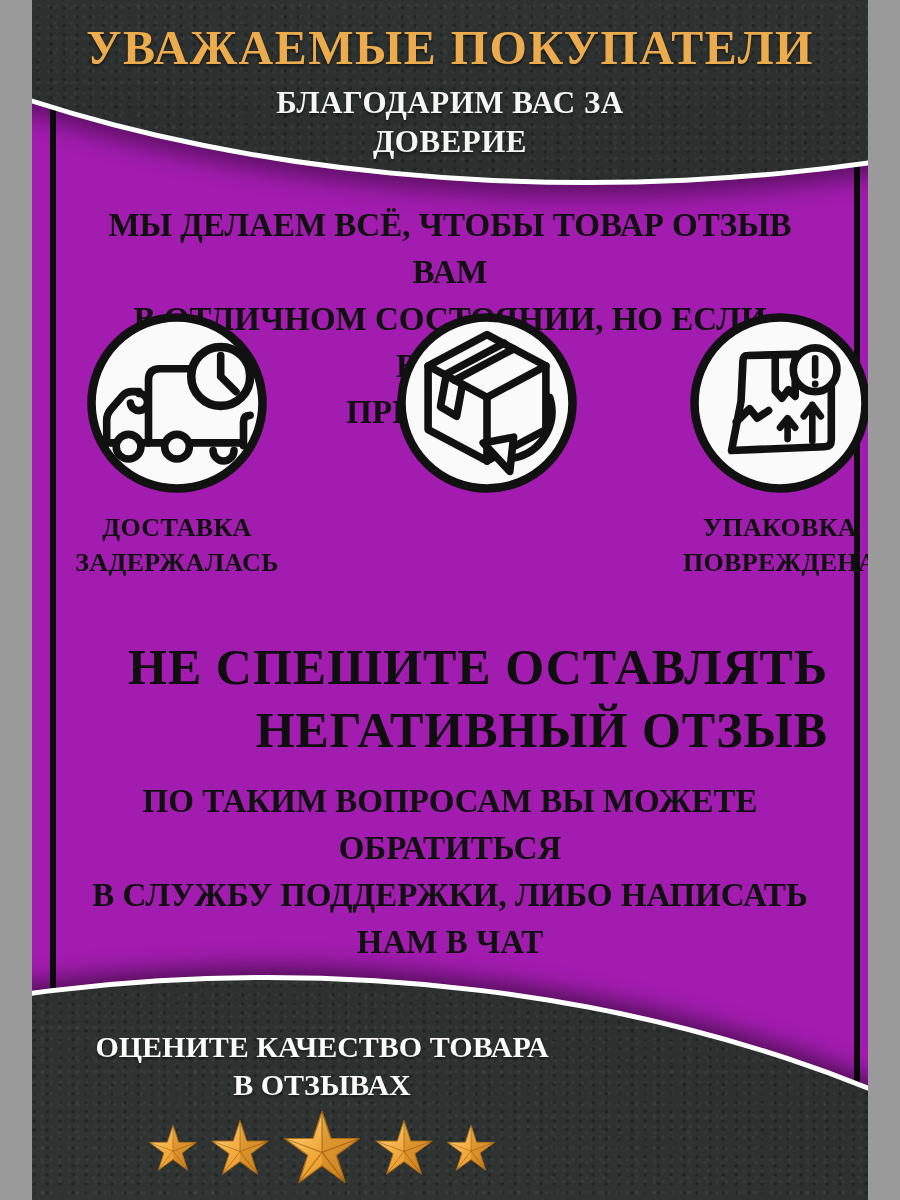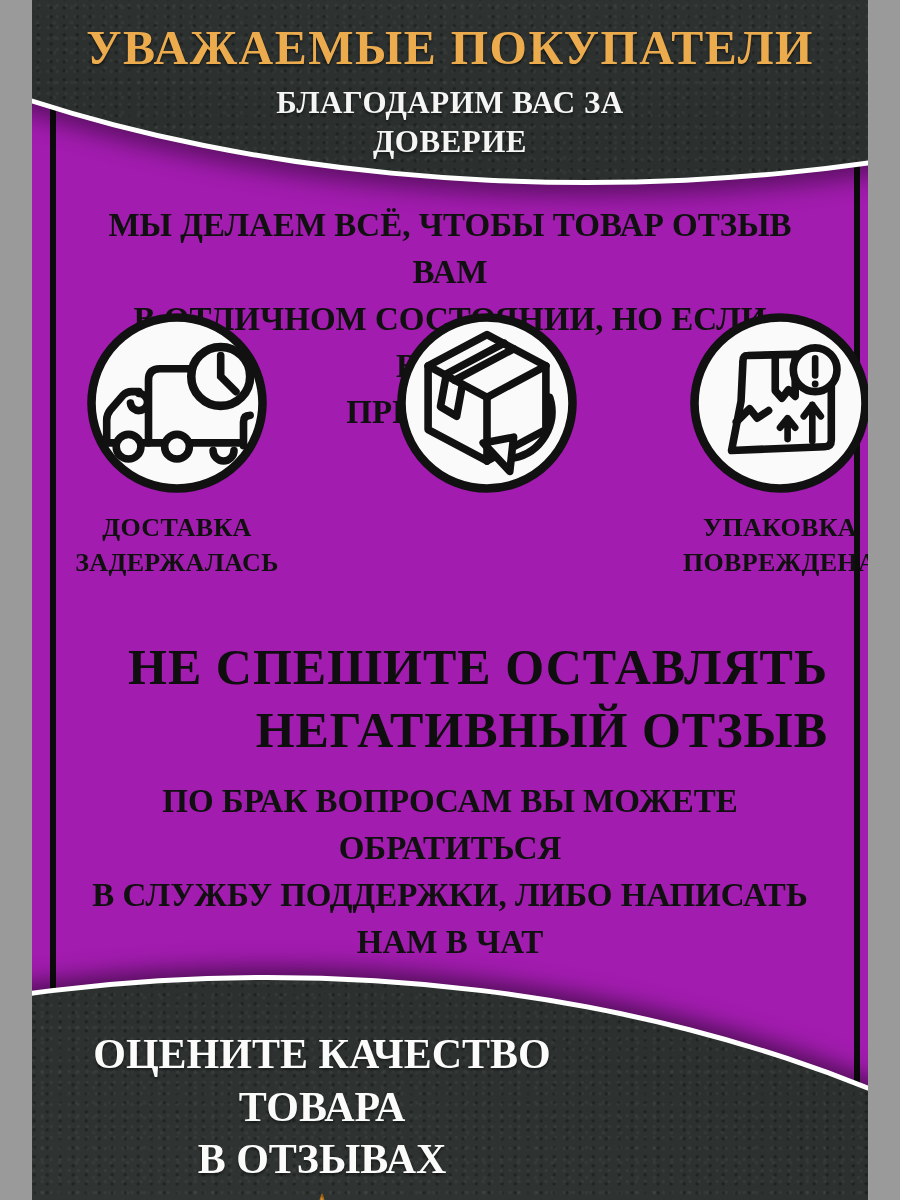--- a/index.html
+++ b/index.html
@@ -65,21 +65,21 @@
     position:absolute;top:636px;left:40px;right:40px;text-align:right;z-index:3;
     font-size:50px;font-weight:700;color:#0e0e0e;line-height:1.26;letter-spacing:1px;
   }
   .support-text{
     position:absolute;top:778px;left:40px;right:40px;text-align:center;z-index:3;
     font-size:33px;font-weight:700;color:#101010;line-height:1.42;
   }
   
   .footer-content{position:absolute;left:20px;width:540px;top:1028px;z-index:3;text-align:center;}
   .footer-title{
-    font-size:42px;font-weight:700;color:#fbfbfa;line-height:1.25;
+    font-size:30px;font-weight:700;color:#fbfbfa;line-height:1.25;
     text-shadow:0 2px 3px rgba(0,0,0,.5);
   }
   .stars-row{
     display:flex;justify-content:center;align-items:center;gap:10px;margin-top:2px;height:88px;
   }
   .icon-svg{display:block;}
 </style>
 </head>
 <body>
 
@@ -164,21 +164,21 @@
       </span>
       <div class="issue-label pre">УПАКОВКА
 ПОВРЕЖДЕНА</div>
     </div>
 
   </div>
 
   <div class="headline2 pre">НЕ СПЕШИТЕ ОСТАВЛЯТЬ
 НЕГАТИВНЫЙ ОТЗЫВ</div>
 
-  <div class="support-text pre">ПО БРАК ВОПРОСАМ ВЫ МОЖЕТЕ ОБРАТИТЬСЯ
+  <div class="support-text pre">ПО ТАКИМ ВОПРОСАМ ВЫ МОЖЕТЕ ОБРАТИТЬСЯ
 В СЛУЖБУ ПОДДЕРЖКИ, ЛИБО НАПИСАТЬ
 НАМ В ЧАТ</div>
 
   <div class="footer-content">
     <div class="footer-title pre">ОЦЕНИТЕ КАЧЕСТВО ТОВАРА
 В ОТЗЫВАХ</div>
     <div class="stars-row">
         <svg width="52" height="52" viewBox="0 0 100 100" style="overflow:visible">
       <defs>
             <linearGradient id="sg0" x1="0" y1="0" x2="1" y2="1">

